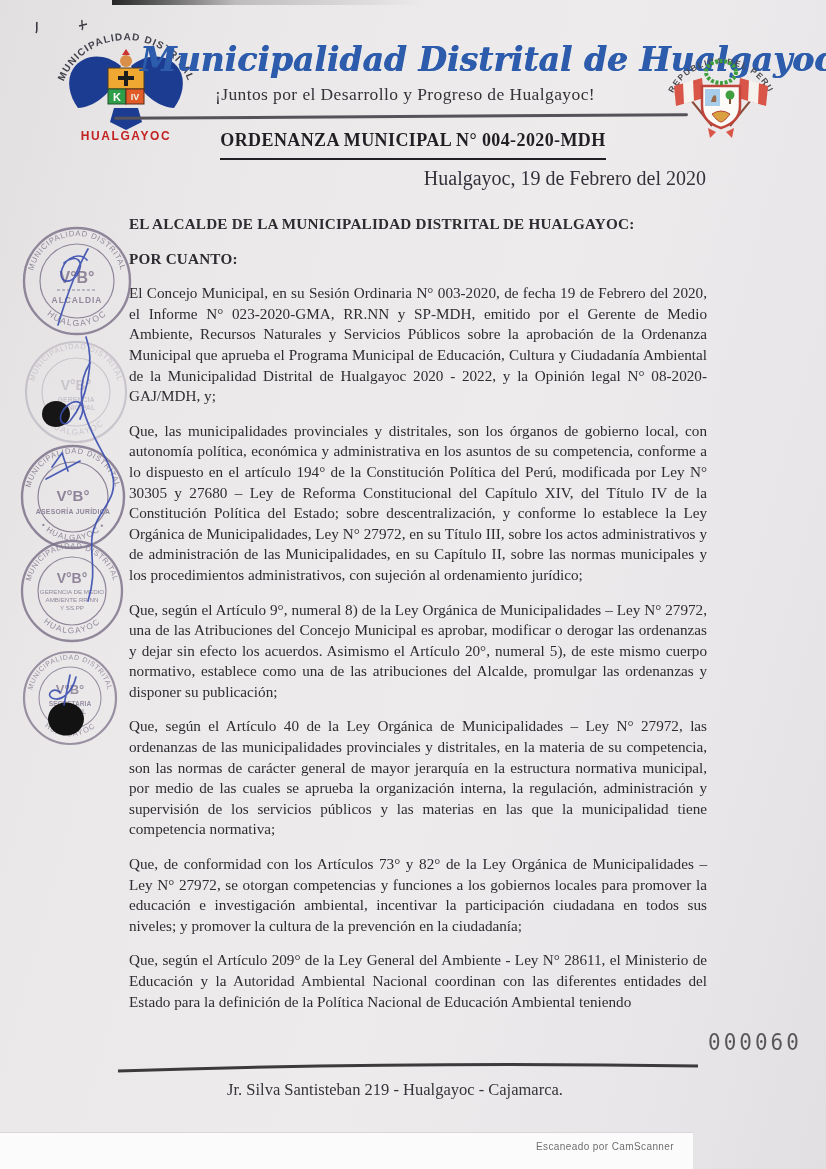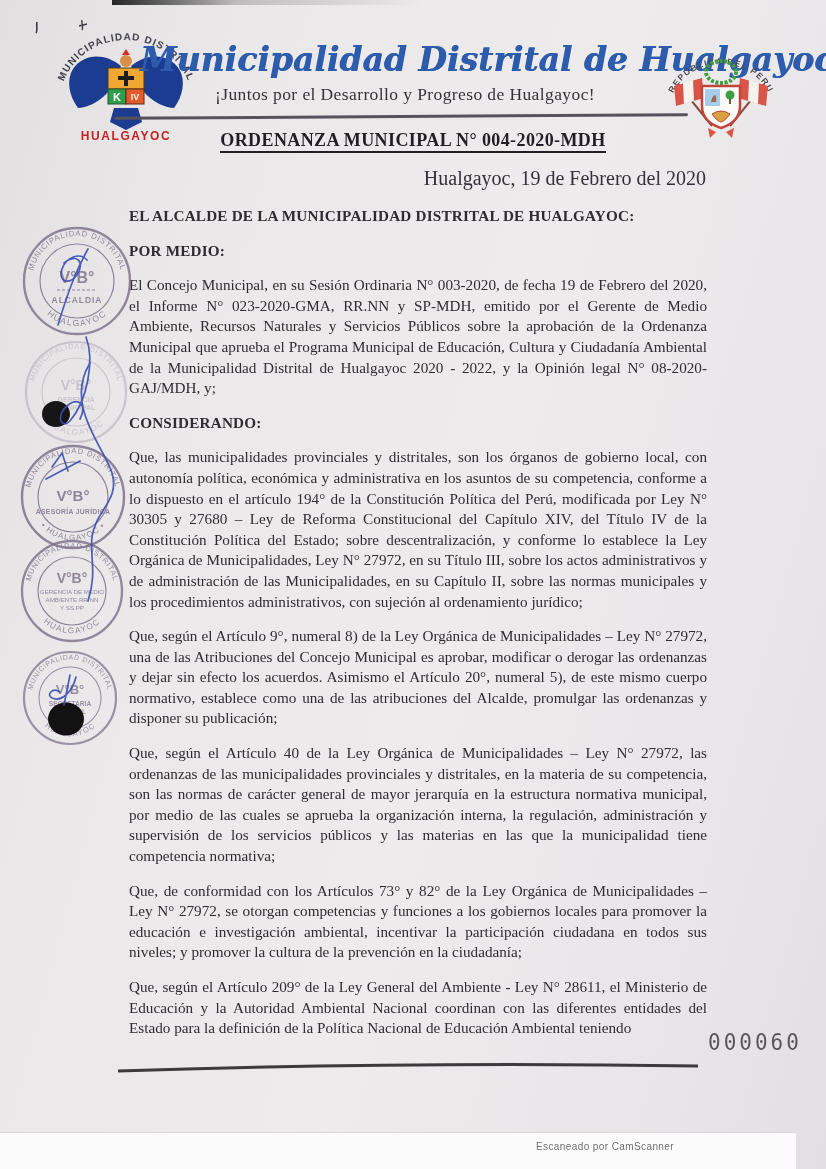--- a/index.html
+++ b/index.html
@@ -15,37 +15,37 @@
   .crest-right{position:absolute;left:650px;top:30px;}
   .org-name{position:absolute;left:140px;top:40px;width:530px;text-align:center;
     font-family:"DejaVu Serif",serif;font-style:italic;font-weight:bold;font-size:33px;
     color:#2c5cab;text-shadow:.6px 0 0 #2c5cab;white-space:nowrap;}
   .slogan{position:absolute;left:140px;top:84px;width:530px;text-align:center;
     font-weight:normal;font-size:17.5px;color:#343338;letter-spacing:.4px;}
   .header-rule{position:absolute;left:114px;top:115px;width:574px;height:3px;background:#56525a;
     transform:rotate(-.35deg);border-radius:2px;}
   .doc-title{position:absolute;left:0;top:130px;width:826px;text-align:center;}
   .doc-title span{font-weight:bold;font-size:18px;letter-spacing:.4px;color:#201f24;
-    border-bottom:2.5px solid #201f24;padding-bottom:1px;}
+    border-bottom:2.5px solid #201f24;padding-bottom:8px;}
   .dateline{position:absolute;right:120px;top:167px;font-size:20px;color:#33313a;}
   
   .body-text{position:absolute;left:129px;top:206px;width:578px;font-size:15.2px;
     line-height:20.6px;text-align:justify;}
-  .body-text p{margin:0 0 14px 0;}
+  .body-text p{margin:8px 0 14px 0;}
   .body-text .hd{font-weight:bold;letter-spacing:.2px;}
   
   .stamp-layer{position:absolute;left:0;top:205px;}
   
   .page-number{position:absolute;left:708px;top:1030px;font-family:"DejaVu Sans Mono",monospace;
     font-size:21px;letter-spacing:3px;color:#3f3e42;opacity:.85;transform:scaleY(1.08);}
   
   .footer-line-svg{position:absolute;left:0;top:1058px;}
   .footer-address{position:absolute;left:0;top:1080px;width:790px;text-align:center;
     font-size:16.5px;color:#36343a;}
-  .scan-strip{position:absolute;left:0;bottom:0;width:796px;height:36px;background:#fbfbfb;
+  .scan-strip{position:absolute;left:0;bottom:0;width:693px;height:36px;background:#fbfbfb;
     border-top:1px solid #d9d7d8;}
   .scanner-note{position:absolute;left:536px;top:8px;font-family:"Liberation Sans",sans-serif;
     font-size:10px;color:#4c4a4a;letter-spacing:.4px;opacity:.8;}
   .artifacts{position:absolute;left:0;top:0;}
   svg text{font-family:"Liberation Sans",sans-serif;}
 </style>
 </head>
 <body>
 
 <div class="page">
@@ -115,23 +115,22 @@
     </g>
   </svg>
 
   <div class="doc-title">
     <span>ORDENANZA MUNICIPAL N° 004-2020-MDH</span>
   </div>
   <div class="dateline">Hualgayoc, 19 de Febrero del 2020</div>
 
   <main class="body-text">
     <p class="hd">EL ALCALDE DE LA MUNICIPALIDAD DISTRITAL DE HUALGAYOC:</p>
-    <p class="hd">POR MEDIO:</p>
+    <p class="hd">POR CUANTO:</p>
     <p>El Concejo Municipal, en su Sesión Ordinaria N° 003-2020, de fecha 19 de Febrero del 2020, el Informe N° 023-2020-GMA, RR.NN y SP-MDH, emitido por el Gerente de Medio Ambiente, Recursos Naturales y Servicios Públicos sobre la aprobación de la Ordenanza Municipal que aprueba el Programa Municipal de Educación, Cultura y Ciudadanía Ambiental de la Municipalidad Distrital de Hualgayoc 2020 - 2022, y la Opinión legal N° 08-2020-GAJ/MDH, y;</p>
-    <p class="hd">CONSIDERANDO:</p>
     <p>Que, las municipalidades provinciales y distritales, son los órganos de gobierno local, con autonomía política, económica y administrativa en los asuntos de su competencia, conforme a lo dispuesto en el artículo 194° de la Constitución Política del Perú, modificada por Ley N° 30305 y 27680 – Ley de Reforma Constitucional del Capítulo XIV, del Título IV de la Constitución Política del Estado; sobre descentralización, y conforme lo establece la Ley Orgánica de Municipalidades, Ley N° 27972, en su Título III, sobre los actos administrativos y de administración de las Municipalidades, en su Capítulo II, sobre las normas municipales y los procedimientos administrativos, con sujeción al ordenamiento jurídico;</p>
     <p>Que, según el Artículo 9°, numeral 8) de la Ley Orgánica de Municipalidades – Ley N° 27972, una de las Atribuciones del Concejo Municipal es aprobar, modificar o derogar las ordenanzas y dejar sin efecto los acuerdos. Asimismo el Artículo 20°, numeral 5), de este mismo cuerpo normativo, establece como una de las atribuciones del Alcalde, promulgar las ordenanzas y disponer su publicación;</p>
     <p>Que, según el Artículo 40 de la Ley Orgánica de Municipalidades – Ley N° 27972, las ordenanzas de las municipalidades provinciales y distritales, en la materia de su competencia, son las normas de carácter general de mayor jerarquía en la estructura normativa municipal, por medio de las cuales se aprueba la organización interna, la regulación, administración y supervisión de los servicios públicos y las materias en las que la municipalidad tiene competencia normativa;</p>
     <p>Que, de conformidad con los Artículos 73° y 82° de la Ley Orgánica de Municipalidades – Ley N° 27972, se otorgan competencias y funciones a los gobiernos locales para promover la educación e investigación ambiental, incentivar la participación ciudadana en todos sus niveles; y promover la cultura de la prevención en la ciudadanía;</p>
     <p>Que, según el Artículo 209° de la Ley General del Ambiente - Ley N° 28611, el Ministerio de Educación y la Autoridad Ambiental Nacional coordinan con las diferentes entidades del Estado para la definición de la Política Nacional de Educación Ambiental teniendo</p>
   </main>
 
   <svg class="stamp-layer" width="180" height="560" viewBox="0 0 180 560">
     <defs>
       <path id="s1t" d="M -44.3,7.8 A 45 45 0 1 1 44.3,7.8" fill="none"></path>
@@ -207,18 +206,19 @@
       <path d="M 52,262 L 62,248 L 68,266 M 46,274 L 80,256"></path>
       <path d="M 76,472 C 72,488 61,497 52,493 C 46,490 52,482 60,487 M 70,470 L 64,500"></path>
     </g>
   </svg>
 
   <div class="page-number">000060</div>
 
   <svg class="footer-line-svg" width="826" height="20" viewBox="0 0 826 20">
     <path d="M 118,13 C 300,7 520,5 698,8" stroke="#3c3a3c" stroke-width="3" fill="none"></path>
   </svg>
+  <div class="footer-address">Jr. Silva Santisteban 219 - Hualgayoc - Cajamarca.</div>
 
   <div class="scan-strip">
     <span class="scanner-note">Escaneado por CamScanner</span>
   </div>
 
 </div>
 
 </body></html>

